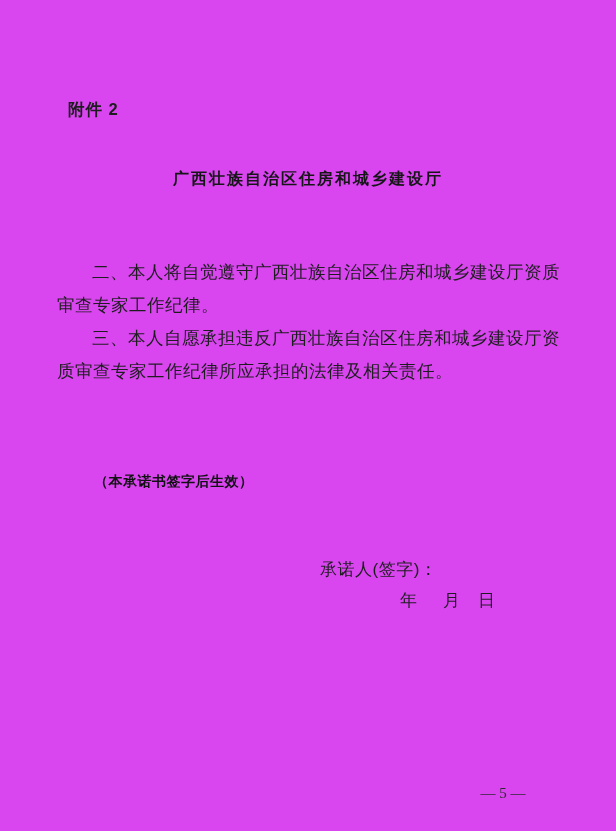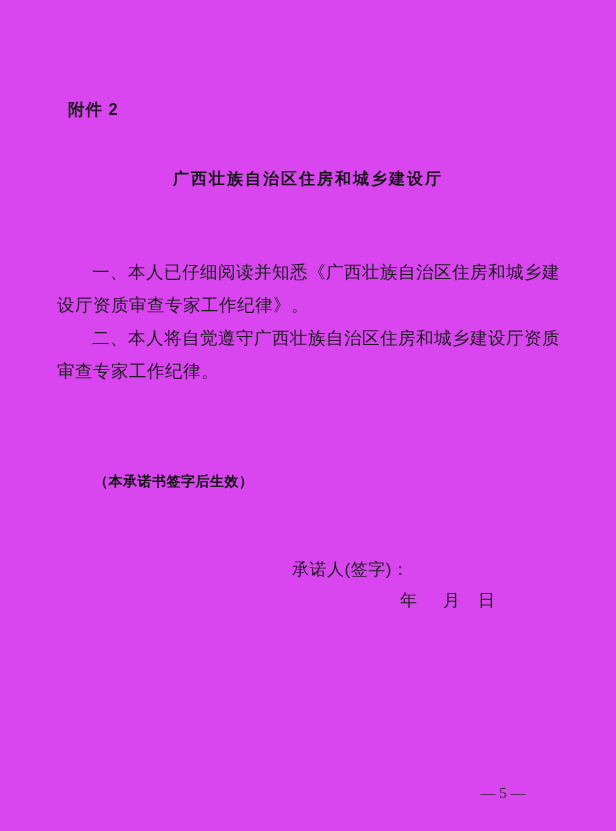--- a/index.html
+++ b/index.html
@@ -69,21 +69,21 @@
   .signature-block {
     position: absolute;
     left: 0;
     top: 558px;
     width: 616px;
     font-size: 17px;
     font-weight: 500;
   }
   .signature-line {
     position: absolute;
-    left: 292px;
+    left: 320px;
     top: 0;
     white-space: nowrap;
     letter-spacing: 0.5px;
   }
   .date-line {
     position: absolute;
     left: 400px;
     top: 31px;
     white-space: nowrap;
   }
@@ -106,22 +106,22 @@
 
 <div class="page">
 
   <div class="attachment-label">附件 2</div>
 
   <div class="doc-title">
     <div class="title-line">广西壮族自治区住房和城乡建设厅</div>
   </div>
 
   <div class="body-text">
-    <p>一、本人已仔细阅读并知悉《广西壮族自治区住房和城乡建设厅资质审查专家工作纪律》。</p>
     <p>二、本人将自觉遵守广西壮族自治区住房和城乡建设厅资质审查专家工作纪律。</p>
+    <p>三、本人自愿承担违反广西壮族自治区住房和城乡建设厅资质审查专家工作纪律所应承担的法律及相关责任。</p>
   </div>
 
   <div class="effective-note">（本承诺书签字后生效）</div>
 
   <div class="signature-block">
     <div class="signature-line">承诺人(签字)：</div>
     <div class="date-line">
       <span class="date-year">年</span><span class="date-month">月</span><span class="date-day">日</span>
     </div>
   </div>

